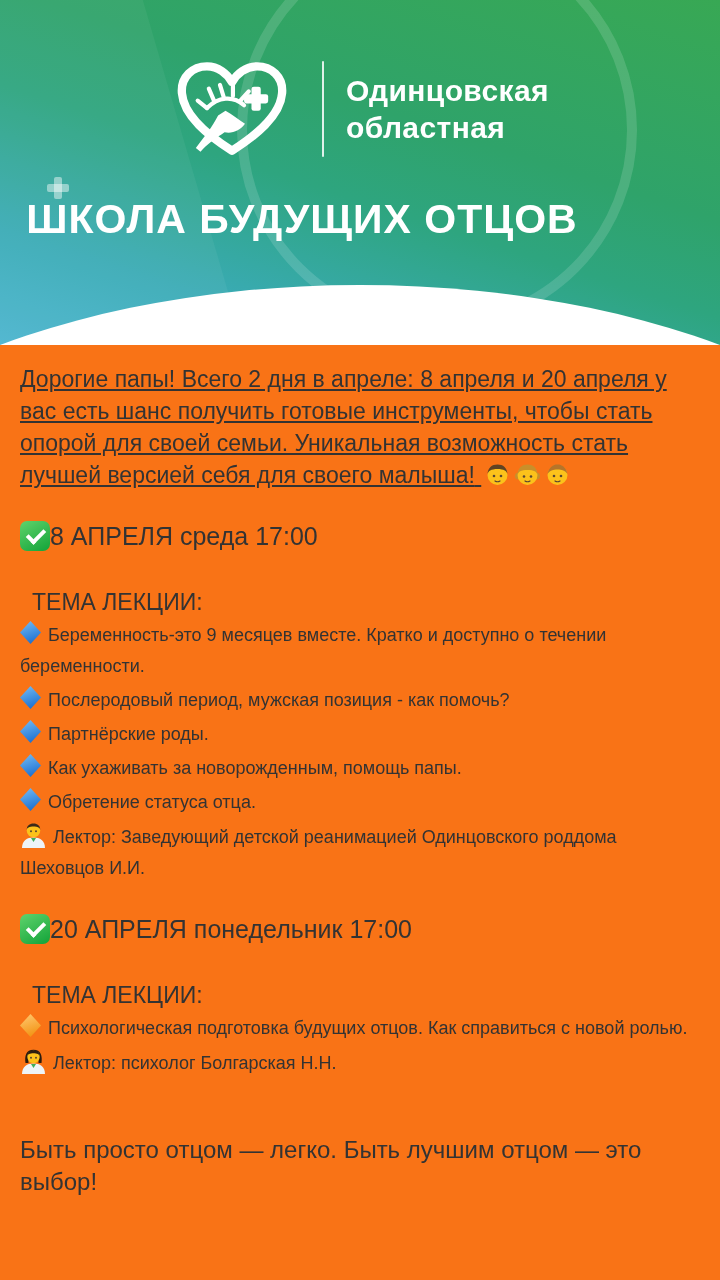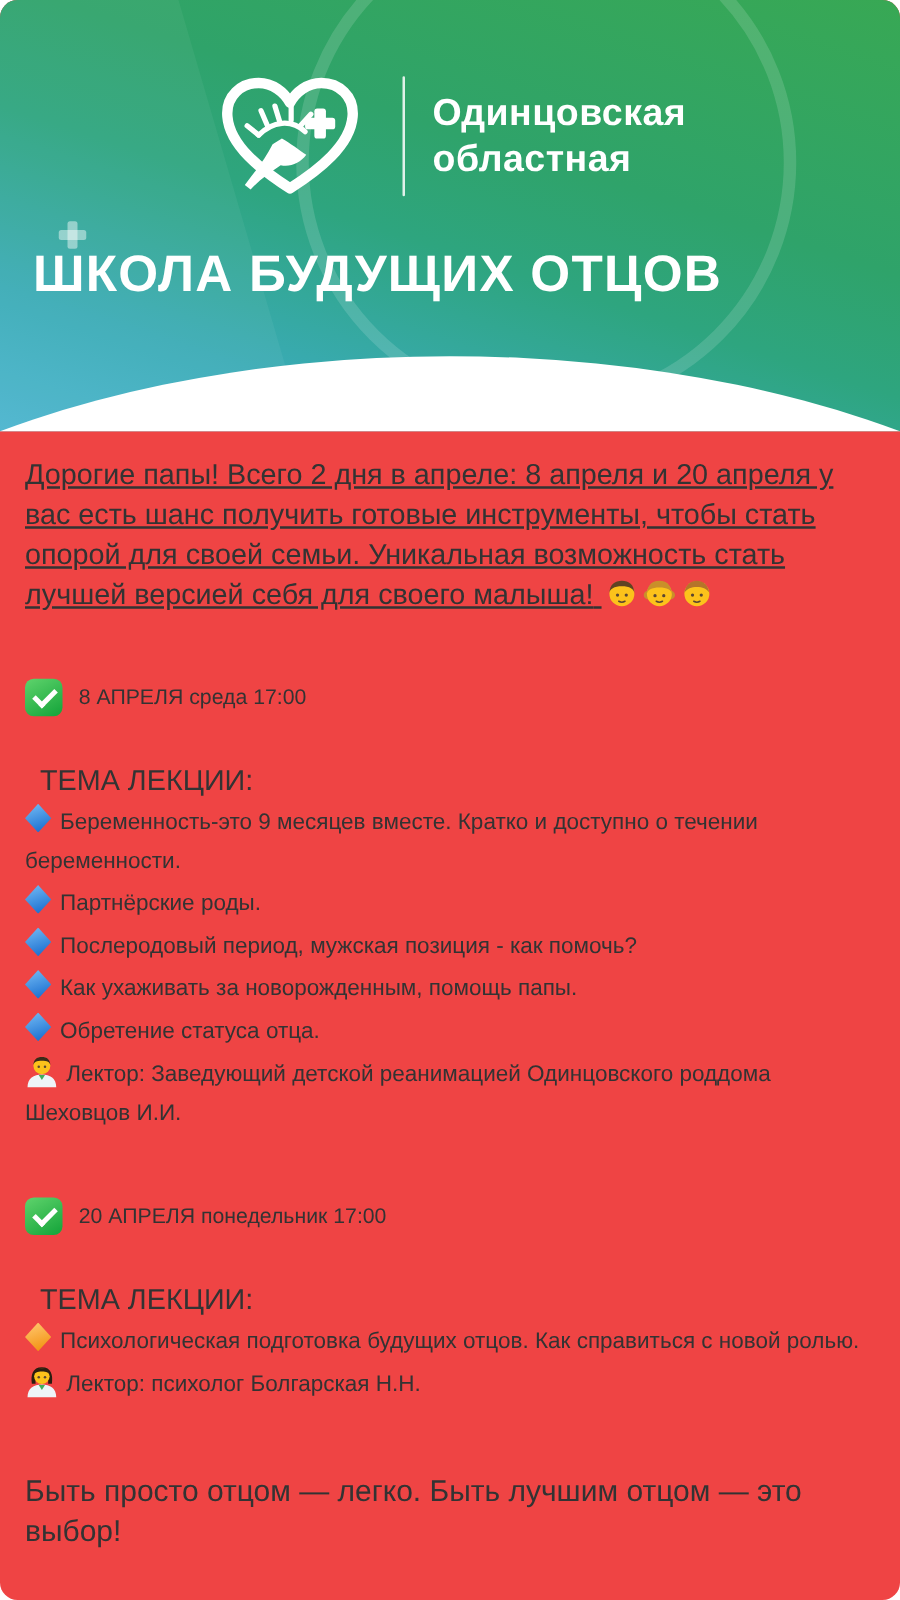--- a/index.html
+++ b/index.html
@@ -1,21 +1,20 @@
 <!DOCTYPE html>
 <html><head>
 <meta charset="utf-8">
 <style>
   html,body{margin:0;padding:0;background:#fff;}
   .page{
     position:relative;width:720px;height:1280px;margin:0 auto;
-    background:#ef4444;overflow:hidden;
+    background:#f97316;overflow:hidden;
     font-family:"Liberation Sans","DejaVu Sans",sans-serif;
     color:#333333;
-    border-radius:14px;
   }
   
   .header{
     position:relative;width:720px;height:345px;overflow:hidden;
     background:linear-gradient(198deg,#38a854 0%,#2fa36a 38%,#2ea57f 55%,#3aabb6 80%,#4bb5cf 100%);
   }
   .header-circle{
     position:absolute;left:237px;top:-70px;width:380px;height:380px;
     border:10px solid rgba(255,255,255,0.14);border-radius:50%;
   }
@@ -51,22 +50,22 @@
   }
   .poster-title{
     position:absolute;left:0;top:196px;width:604px;text-align:center;
     color:#ffffff;font-size:41px;font-weight:700;letter-spacing:1px;
     white-space:nowrap;
   }
   
   .content{padding:0 20px;}
   .intro{margin:18px 0 0;font-size:23px;line-height:32px;text-decoration:underline;}
   .date-row{
-    display:flex;align-items:center;gap:13px;margin-top:52px;
-    font-size:17px;color:#333333;
+    display:flex;align-items:center;margin-top:30px;
+    font-size:25px;color:#333333;
   }
   .topics-heading{margin:36px 12px 0;font-size:23px;line-height:30px;}
   .topic,.lecturer{margin:3px 0 2px;font-size:18px;line-height:31px;}
   .tagline{margin:55px 0 1px;font-size:24px;line-height:32px;}
   
   .icn{display:inline-block;}
   .check-box{
     width:30px;height:30px;border-radius:7px;flex:0 0 auto;position:relative;
     background:linear-gradient(150deg,#5fd36c 0%,#1aa83e 90%);
   }
@@ -159,22 +158,22 @@
     </p>
 
     <div class="date-row">
       <span class="icn check-box"></span>
       <span>8 АПРЕЛЯ среда 17:00</span>
     </div>
 
     <p class="topics-heading">ТЕМА ЛЕКЦИИ:</p>
 
     <p class="topic"><span class="icn diamond blue"></span><span>Беременность-это 9 месяцев вместе. Кратко и доступно о течении беременности.</span></p>
+    <p class="topic"><span class="icn diamond blue"></span><span>Послеродовый период, мужская позиция - как помочь?</span></p>
     <p class="topic"><span class="icn diamond blue"></span><span>Партнёрские роды.</span></p>
-    <p class="topic"><span class="icn diamond blue"></span><span>Послеродовый период, мужская позиция - как помочь?</span></p>
     <p class="topic"><span class="icn diamond blue"></span><span>Как ухаживать за новорожденным, помощь папы.</span></p>
     <p class="topic"><span class="icn diamond blue"></span><span>Обретение статуса отца.</span></p>
 
     <p class="lecturer"><svg class="doctor-svg" viewBox="0 0 27 27">
         <path d="M2 27 C2 19.5 7 16.5 13.5 16.5 C20 16.5 25 19.5 25 27 Z" fill="#eef4f8"></path>
         <path d="M11 17 L13.5 21 L16 17 Z" fill="#3fae5a"></path>
         <circle cx="13.5" cy="9.5" r="6.8" fill="#fcc21b"></circle>
         <path d="M6.7 9.5 C6.7 4.5 9.5 2.5 13.5 2.5 C17.5 2.5 20.3 4.5 20.3 9.5 C20.3 6.5 17.5 5.5 13.5 5.5 C9.5 5.5 6.7 6.5 6.7 9.5 Z" fill="#3c2a18"></path>
         <circle cx="11" cy="10.3" r="1" fill="#5a4632"></circle>
           <circle cx="16" cy="10.3" r="1" fill="#5a4632"></circle>

